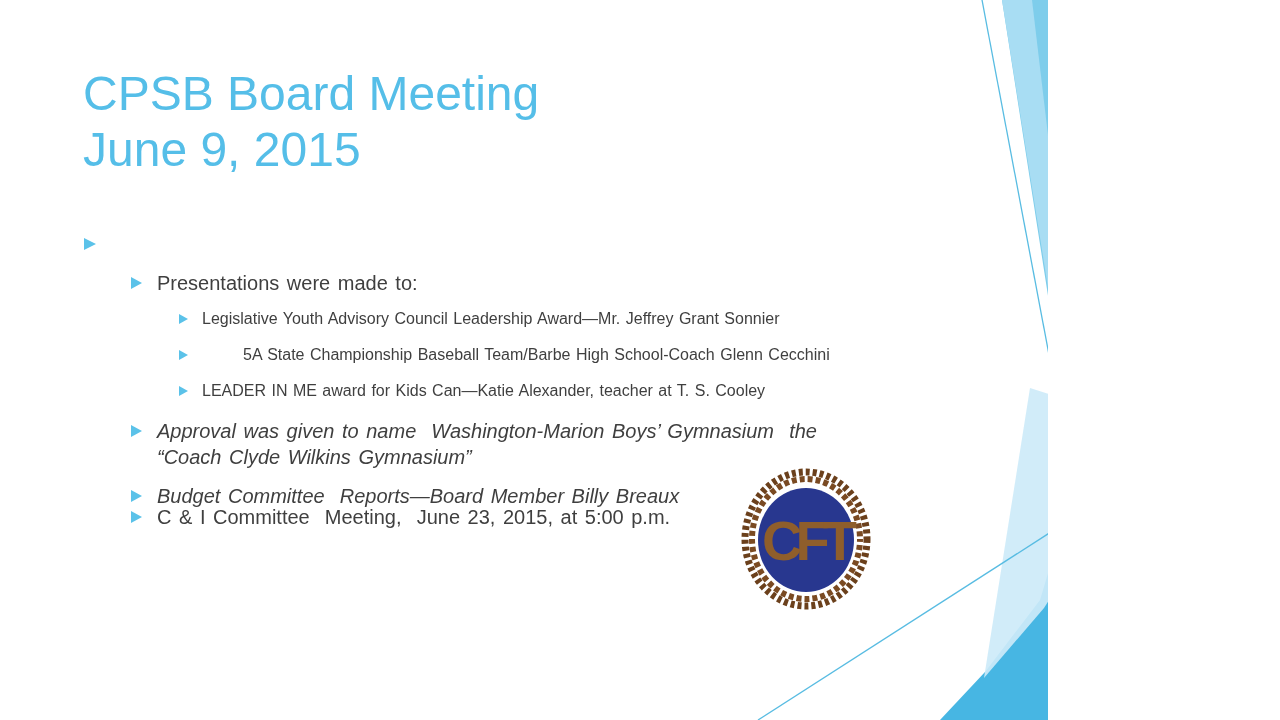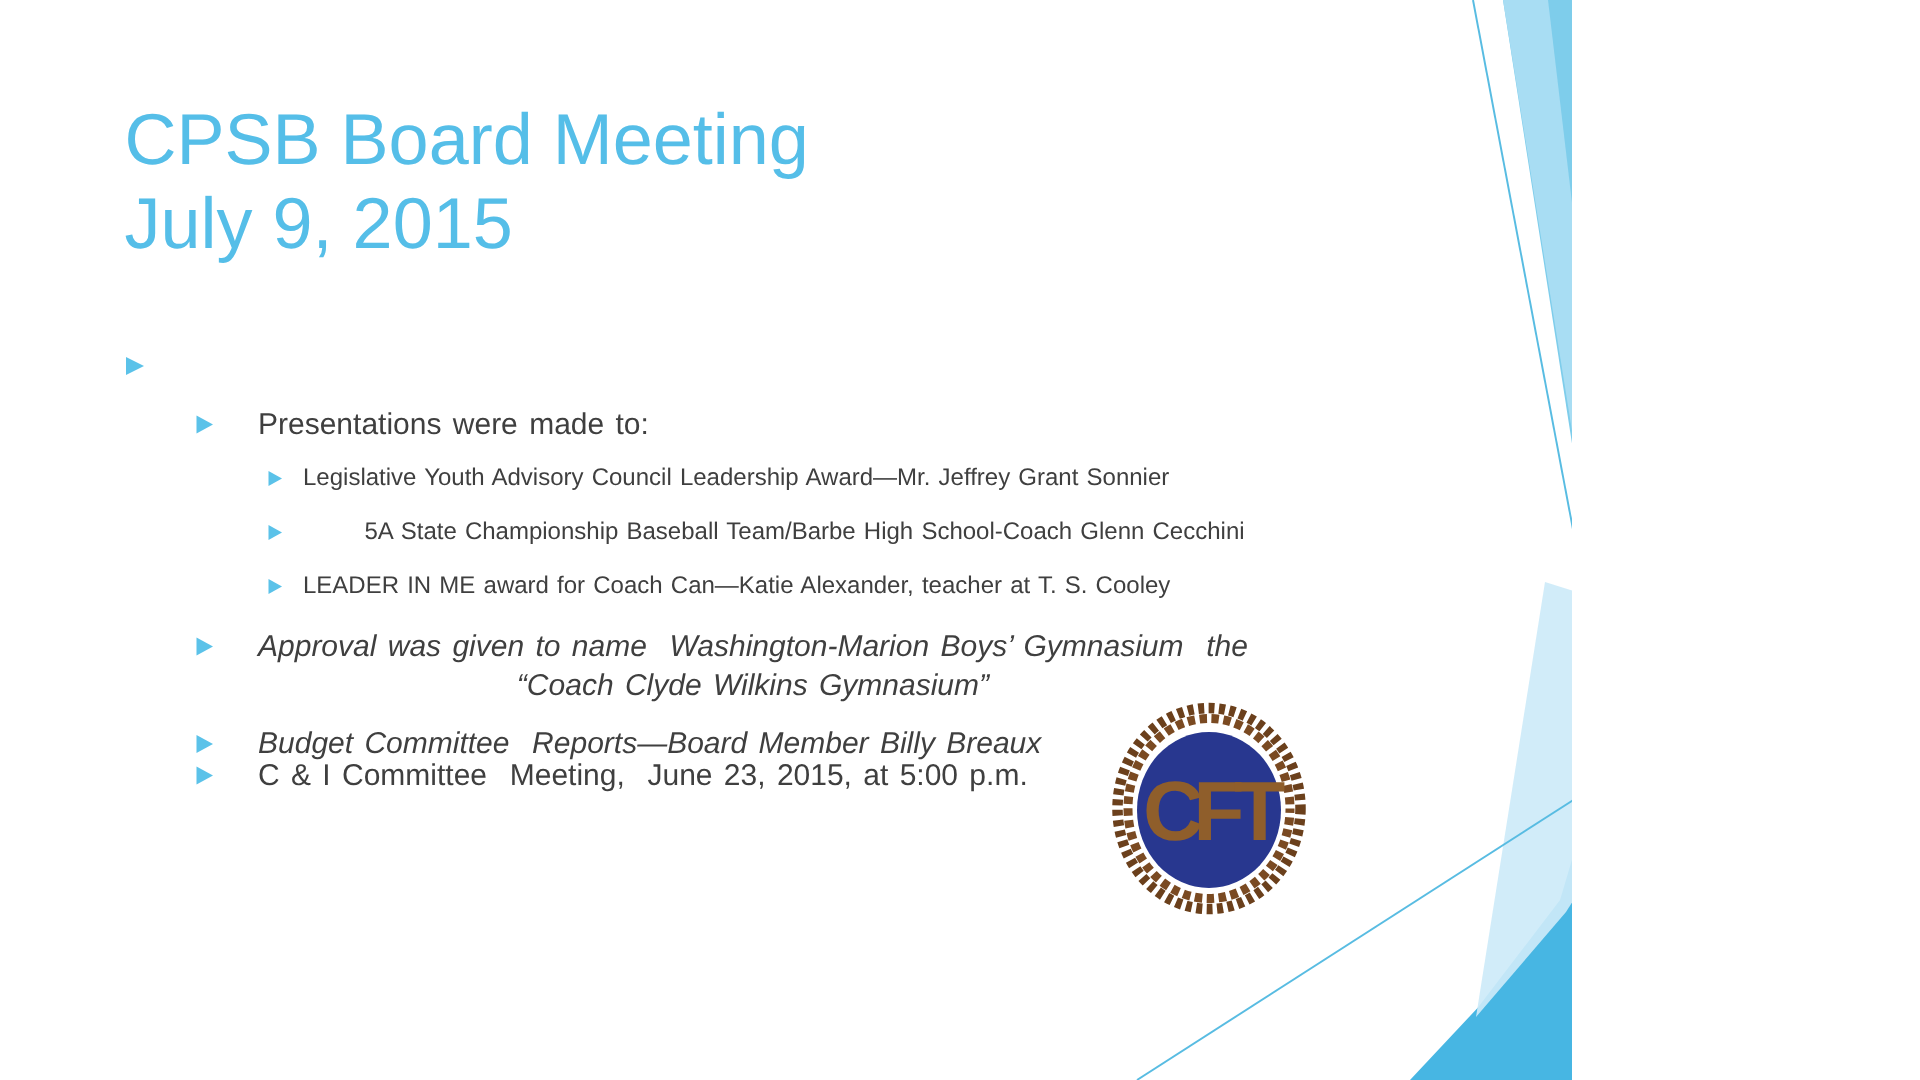--- a/index.html
+++ b/index.html
@@ -20,21 +20,21 @@
   .content{position:absolute;left:0;top:0;width:900px;}
   .row{position:absolute;display:flex;align-items:flex-start;color:#3F3F3F;}
   .marker{flex:0 0 auto;width:0;height:0;border-style:solid;border-color:transparent;}
   
   .l1{left:84px;font-size:21px;line-height:28px;word-spacing:1px;}
   .l1 .marker{border-width:6.5px 0 6.5px 12px;border-left-color:#5BC2E9;margin-top:8px;}
   .l1 .txt{margin-left:21px;}
   
   .l2{left:131px;font-size:20px;line-height:26px;word-spacing:2px;}
   .l2 .marker{border-width:6px 0 6px 11px;border-left-color:#5BC2E9;margin-top:7px;}
-  .l2 .txt{margin-left:30px;max-width:680px;white-space:pre-wrap;text-align:center;}
+  .l2 .txt{margin-left:15px;max-width:680px;white-space:pre-wrap;}
   
   .l3{left:179px;font-size:16px;line-height:22px;word-spacing:1px;}
   .l3 .marker{border-width:5px 0 5px 9px;border-left-color:#5BC2E9;margin-top:6px;}
   .l3 .txt{margin-left:14px;max-width:700px;}
   .r1{top:230px;}
   .r2{top:270px;}
   .r3{top:308px;}
   .r4{top:344px;gap:41px;}
   .r5{top:380px;}
   .r6{top:418px;font-style:italic;}
@@ -55,21 +55,21 @@
     <polygon points="1150,245 1233,460 1186,552 1110,352" fill="#2F93C9" opacity="0.85"></polygon>
     <polygon points="1150,0 1280,0 1280,468 1233,462" fill="#2F6BA0"></polygon>
     <polygon points="1242,0 1280,0 1280,300" fill="#2A5F93"></polygon>
     <polygon points="984,678 1030,388 1158,428 1044,608" fill="#CDEAF8" opacity="0.92"></polygon>
     <line x1="982" y1="0" x2="1118" y2="720" stroke="#58BCE2" stroke-width="1.3"></line>
     <line x1="1280" y1="385" x2="758" y2="720" stroke="#58BCE2" stroke-width="1.3"></line>
   </svg>
 
   <div class="title">
     <div>CPSB Board Meeting</div>
-    <div>July 9, 2015</div>
+    <div>June 9, 2015</div>
   </div>
 
   <div class="content">
 
     <div class="row l1 r1">
       <span class="marker"></span>
     </div>
 
     <div class="row l2 r2">
       <span class="marker"></span>
@@ -81,21 +81,21 @@
       <span class="txt">Legislative Youth Advisory Council Leadership Award—Mr. Jeffrey Grant Sonnier</span>
     </div>
 
     <div class="row l3 r4">
       <span class="marker"></span>
       <span class="txt">5A State Championship Baseball Team/Barbe High School-Coach Glenn Cecchini</span>
     </div>
 
     <div class="row l3 r5">
       <span class="marker"></span>
-      <span class="txt">LEADER IN ME award for Coach Can—Katie Alexander, teacher at T. S. Cooley</span>
+      <span class="txt">LEADER IN ME award for Kids Can—Katie Alexander, teacher at T. S. Cooley</span>
     </div>
 
     <div class="row l2 r6">
       <span class="marker"></span>
       <span class="txt">Approval was given to name  Washington-Marion Boys’ Gymnasium  the
 “Coach Clyde Wilkins Gymnasium”</span>
     </div>
 
     <div class="row l2 r7">
       <span class="marker"></span>

